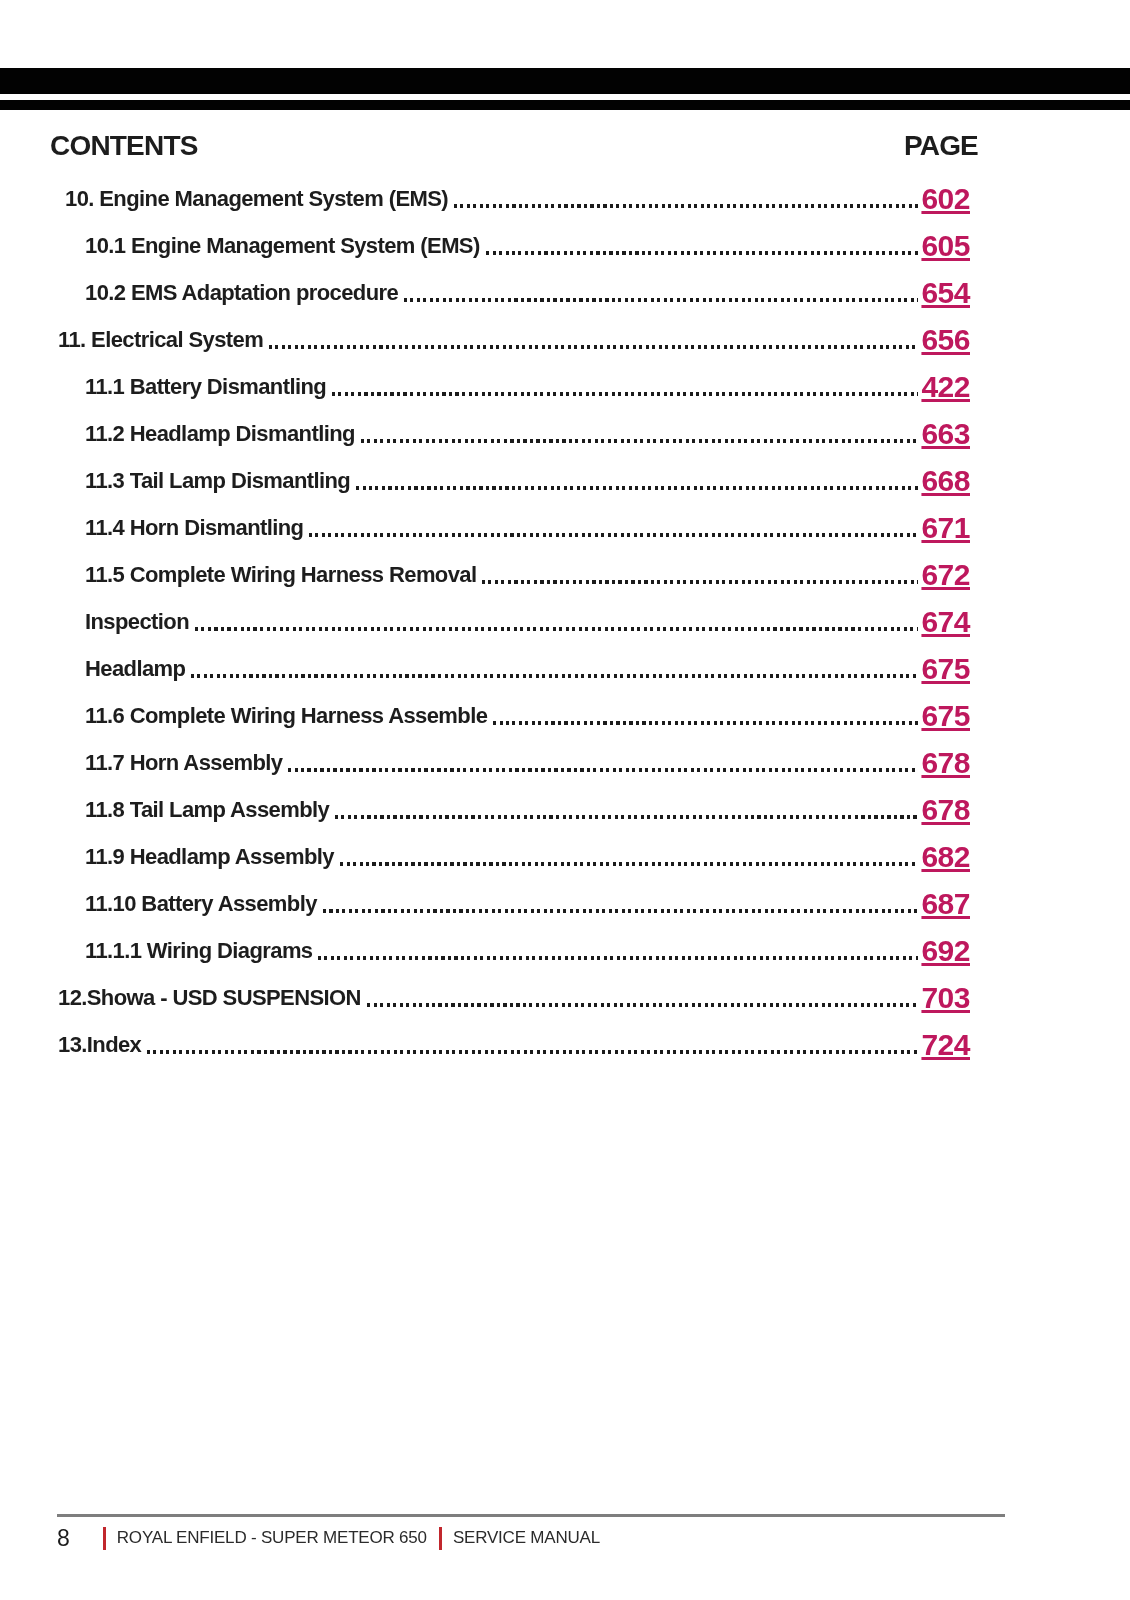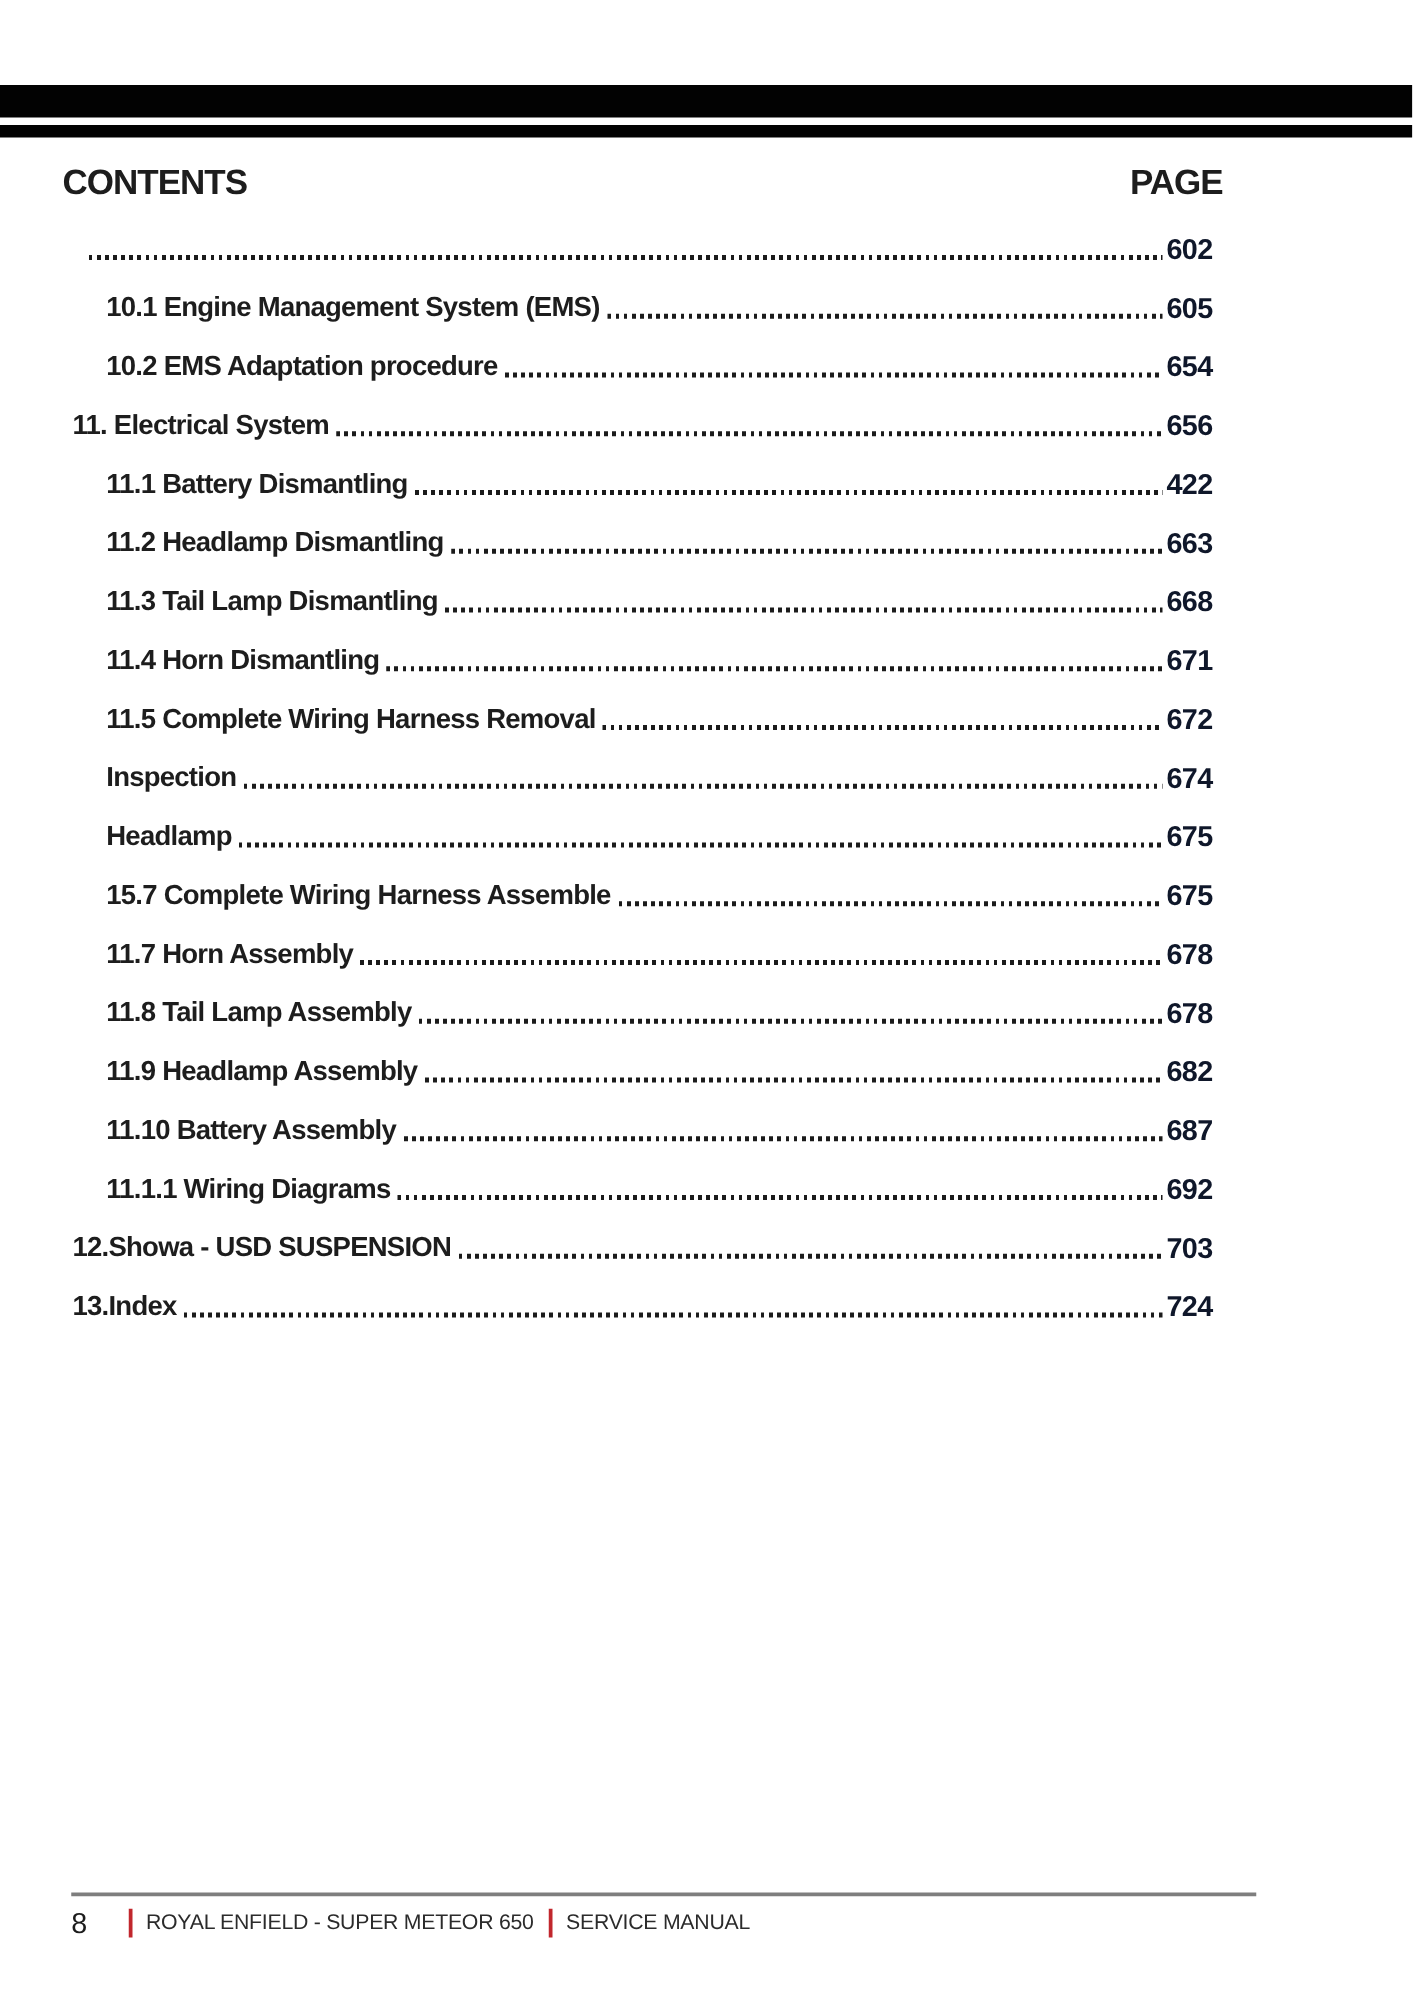--- a/index.html
+++ b/index.html
@@ -73,25 +73,26 @@
   }
   .toc-dots {
     flex: 1;
     height: 4px;
     align-self: flex-end;
     margin: 0 3px 4px 6px;
     background-image: repeating-linear-gradient(90deg, #1b1b1b 0 3px, transparent 3px 6.5px);
   }
   .toc-page {
     font-weight: bold;
-    font-size: 23px;
+    font-size: 30px;
     letter-spacing: -0.5px;
-    color: #0f172a;
+    color: #be185d;
     white-space: nowrap;
     line-height: 26px;
+    text-decoration: underline;
   }
 
   
   .footer-rule {
     position: absolute;
     top: 1514px;
     left: 57px;
     width: 948px;
     height: 3px;
     background: #7e7e7e;
@@ -134,20 +135,21 @@
   <div class="bar-thin"></div>
 
   <div class="toc-header">
     <span>CONTENTS</span>
     <span>PAGE</span>
   </div>
 
   <div class="toc">
 
     <div class="toc-row row--top10">
+      <span class="toc-title">10. Engine Management System (EMS)</span>
       <span class="toc-dots"></span>
       <span class="toc-page">602</span>
     </div>
 
     <div class="toc-row row--sub">
       <span class="toc-title">10.1  Engine Management System (EMS)</span>
       <span class="toc-dots"></span>
       <span class="toc-page">605</span>
     </div>
 
@@ -199,21 +201,21 @@
       <span class="toc-page">674</span>
     </div>
 
     <div class="toc-row row--sub">
       <span class="toc-title">Headlamp</span>
       <span class="toc-dots"></span>
       <span class="toc-page">675</span>
     </div>
 
     <div class="toc-row row--sub">
-      <span class="toc-title">15.7 Complete Wiring Harness Assemble</span>
+      <span class="toc-title">11.6 Complete Wiring Harness Assemble</span>
       <span class="toc-dots"></span>
       <span class="toc-page">675</span>
     </div>
 
     <div class="toc-row row--sub">
       <span class="toc-title">11.7 Horn Assembly</span>
       <span class="toc-dots"></span>
       <span class="toc-page">678</span>
     </div>
 

